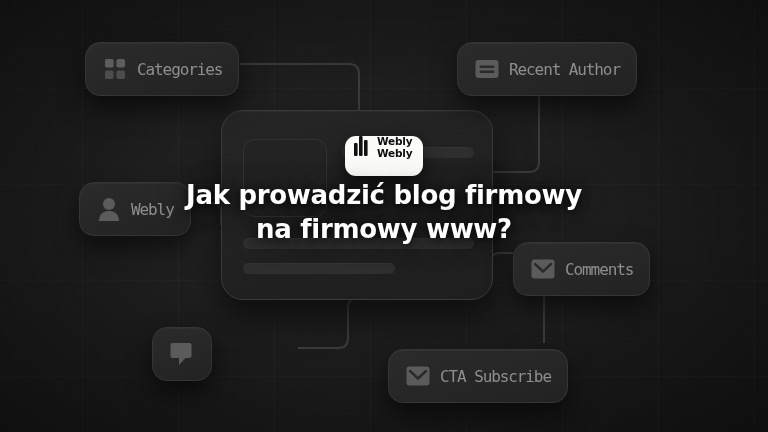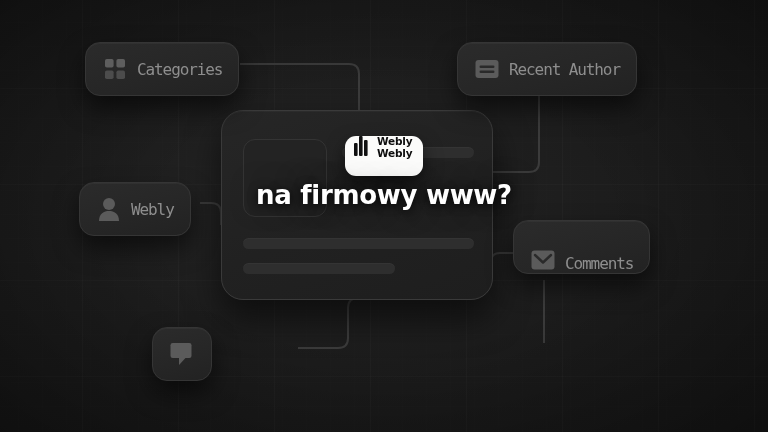--- a/index.html
+++ b/index.html
@@ -167,21 +167,21 @@
     height: 26px;
     display: flex;
     align-items: center;
     justify-content: center;
   }
   .pill-icon svg { display: block; }
 
   .p-categories { left: 85px;  top: 36px;  }
   .p-recent     { left: 457px; top: 36px;  }
   .p-author     { left: 79px;  top: 176px; }
-  .p-comments   { left: 513px; top: 214px; align-items: flex-end; }
+  .p-comments   { left: 513px; top: 236px; }
   .p-analytics  { left: 152px; top: 321px; }
   .p-cta        { left: 388px; top: 343px; }
 </style>
 </head>
 <body>
 
 <div id="stage">
 
   <div class="bg-base"></div>
   <div class="bg-grid"></div>
@@ -217,20 +217,21 @@
         <rect x="10" y="4" width="3.6" height="16" rx="1.1" fill="#111111"></rect>
       </svg>
     </span>
     <span class="logo-text">
       <span>Webly</span><br>
       <span>Webly</span>
     </span>
   </div>
 
   <div class="title">
+    <span class="l1">Jak prowadzić blog firmowy</span>
     <span class="l2">na firmowy www?</span>
   </div>
 
   <div class="pill p-categories">
     <span class="pill-icon">
       <svg width="22" height="22" viewBox="0 0 22 22">
         <rect x="1" y="1" width="8.6" height="8.6" rx="1.8" fill="#5e5e5e"></rect>
         <rect x="12.4" y="1" width="8.6" height="8.6" rx="1.8" fill="#5e5e5e"></rect>
         <rect x="1" y="12.4" width="8.6" height="8.6" rx="1.8" fill="#4c4c4c"></rect>
         <rect x="12.4" y="12.4" width="8.6" height="8.6" rx="1.8" fill="#4c4c4c"></rect>
@@ -272,15 +273,24 @@
 
   <div class="pill p-analytics">
     <span class="pill-icon">
       <svg width="24" height="24" viewBox="0 0 24 24">
         <rect x="0.5" y="1" width="21" height="15" rx="2.2" fill="#5b5b5b"></rect>
         <path d="M9 16 L9 23 L15.5 16 Z" fill="#5b5b5b"></path>
       </svg>
     </span>
   </div>
 
+  <div class="pill p-cta">
+    <span class="pill-icon">
+      <svg width="24" height="20" viewBox="0 0 24 20">
+        <rect x="0.5" y="0.5" width="23" height="19" rx="3" fill="#5b5b5b"></rect>
+        <path d="M4 5 L12 12.5 L20 5" fill="none" stroke="#2a2a2a" stroke-width="2.4" stroke-linecap="round" stroke-linejoin="round"></path>
+      </svg>
+    </span>
+    <span class="pill-label">CTA Subscribe</span>
+  </div>
 
   <div class="bg-vignette"></div>
 </div>
 
 </body></html>

